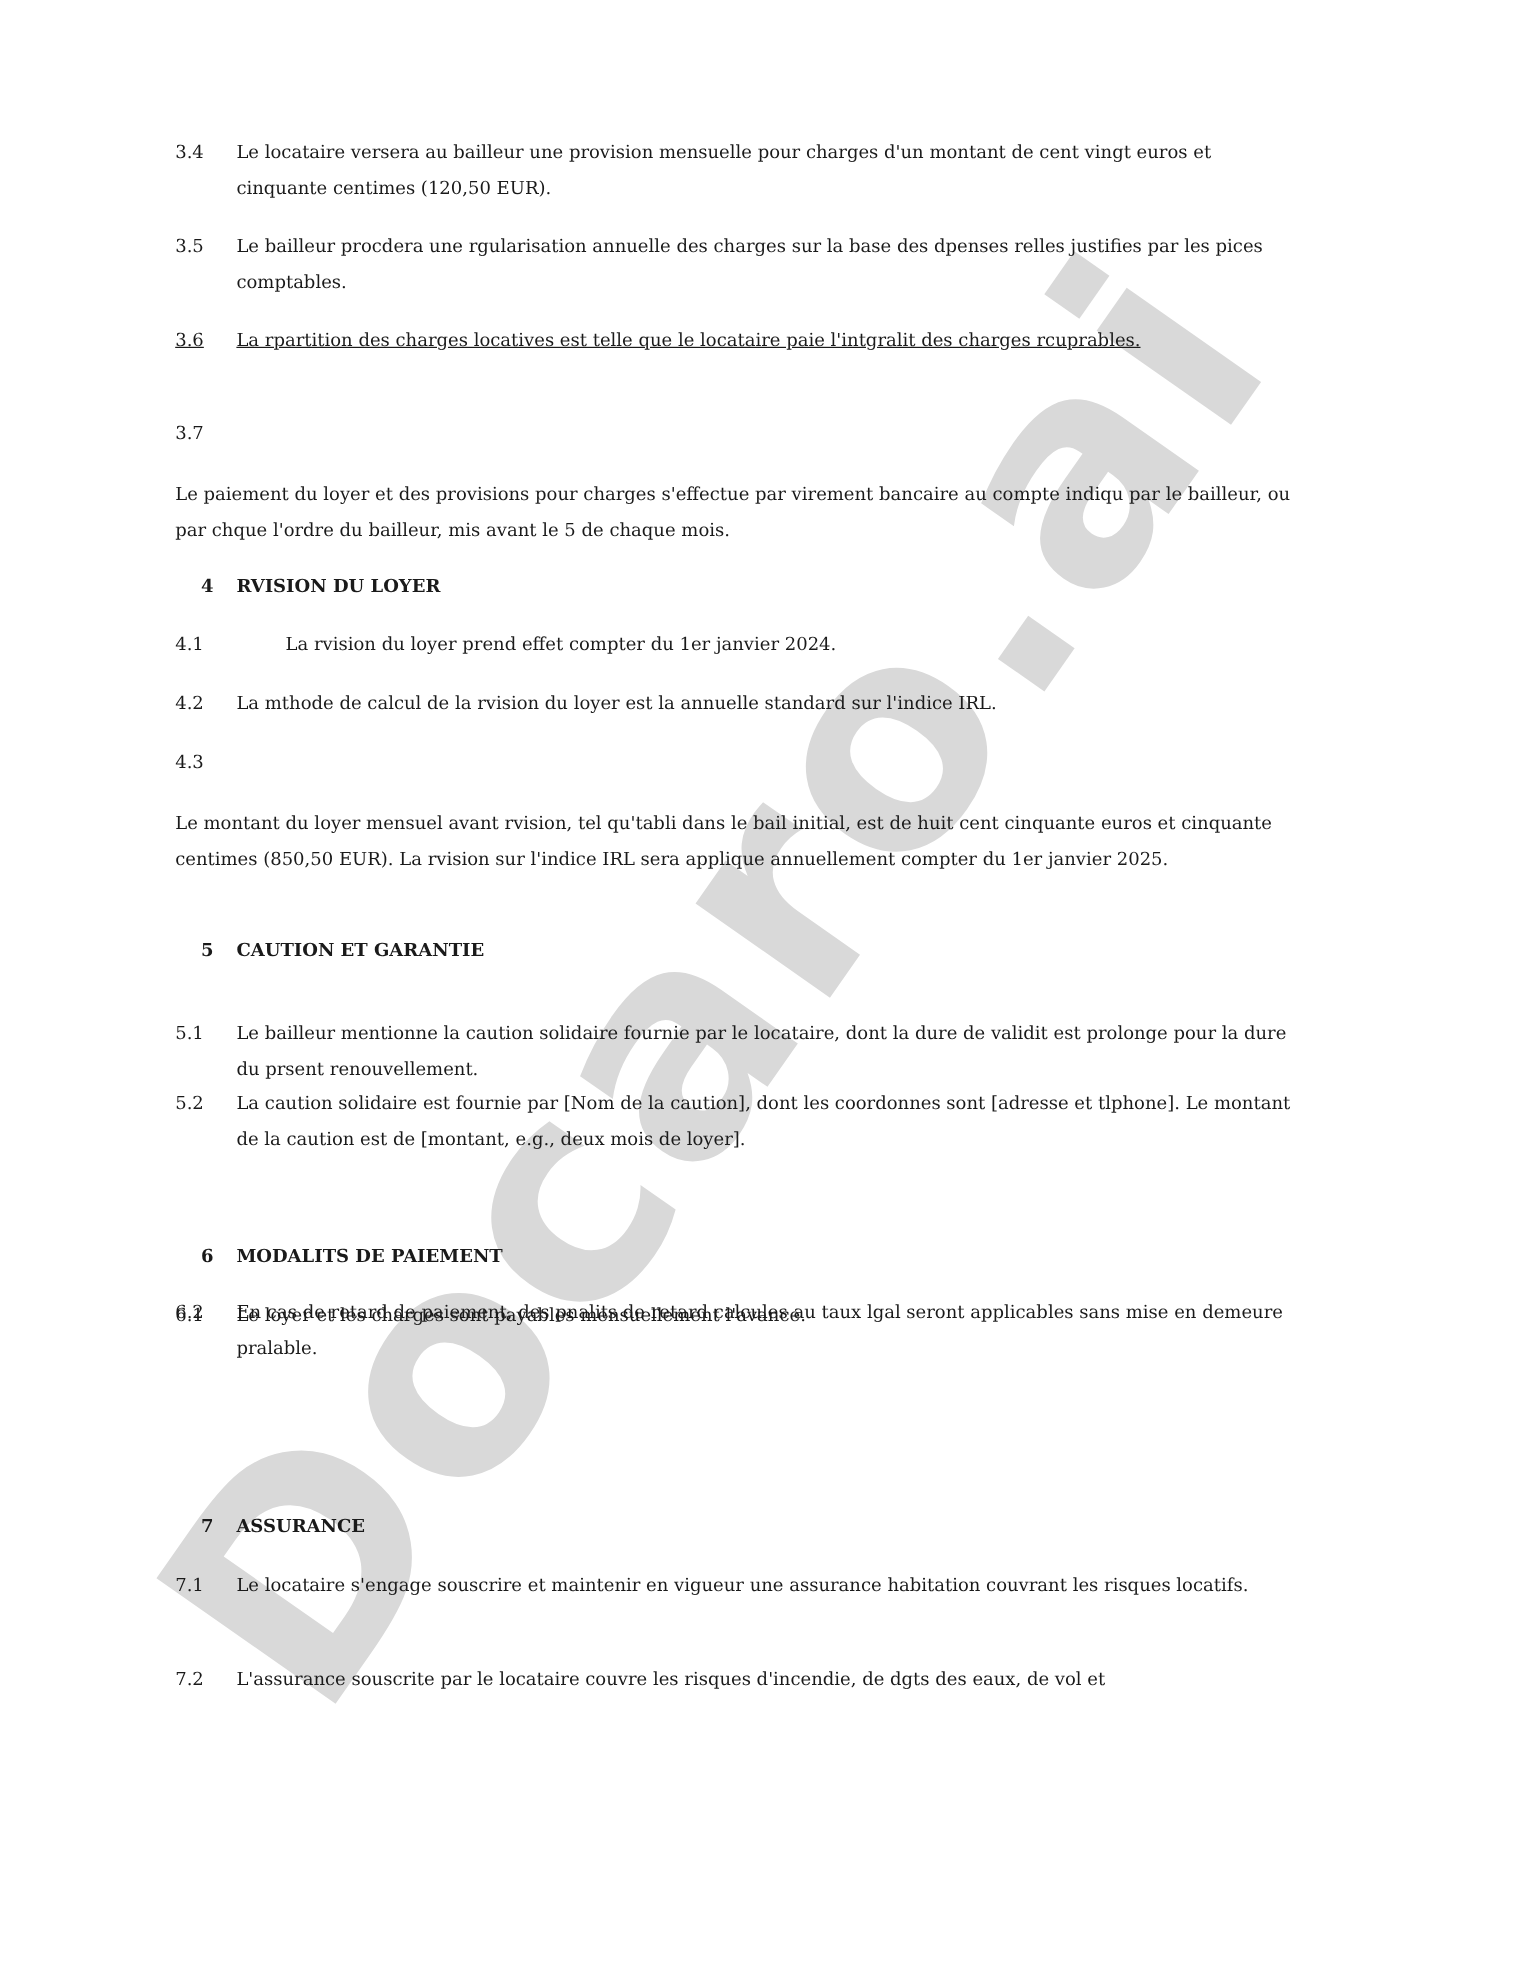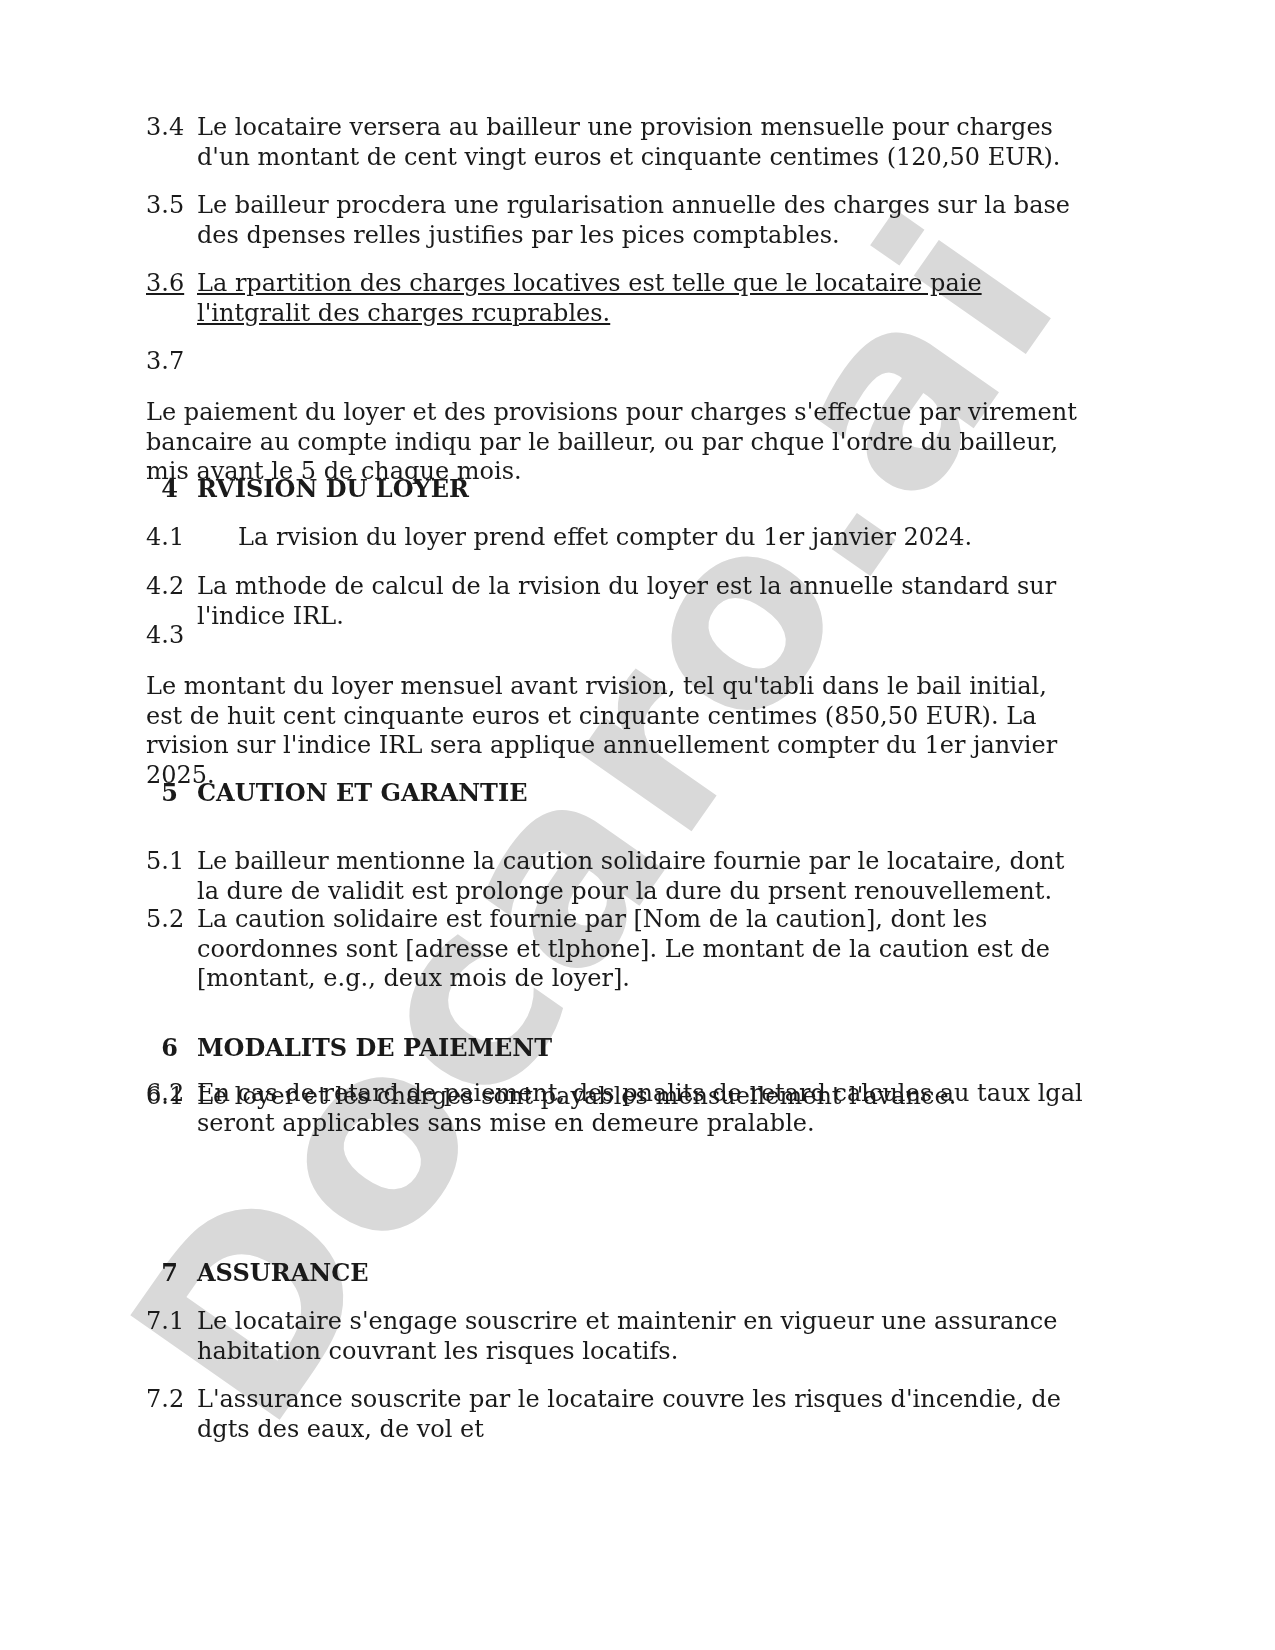--- a/index.html
+++ b/index.html
@@ -8,21 +8,21 @@
   .watermark {
     position:absolute; left:50%; top:50%;
     width:1400px; text-align:center;
     font-family:"DejaVu Sans", sans-serif; font-weight:bold;
     font-size:250px; line-height:1; color:#d9d9d9; letter-spacing:6px;
     transform: translate(-50%,-50%) rotate(-55deg);
     transform-origin:center center;
     left:596px; top:818px; z-index:0; white-space:nowrap;
   }
   .content { position:absolute; left:0; top:0; width:1275px; z-index:1; }
-  .item { position:absolute; left:146px; width:940px; display:flex; font-size:24px; line-height:29.5px; }
+  .item { position:absolute; left:146px; width:940px; display:flex; font-size:15px; line-height:29.5px; }
   .num { width:51px; flex:0 0 51px; }
   .txt { flex:1; }
   .heading { font-weight:bold; }
   .heading .num { text-align:right; padding-right:19px; width:32px; flex:0 0 32px; }
 </style>
 </head>
 <body>
 
 <div class="watermark">Docaro.ai</div>
 

